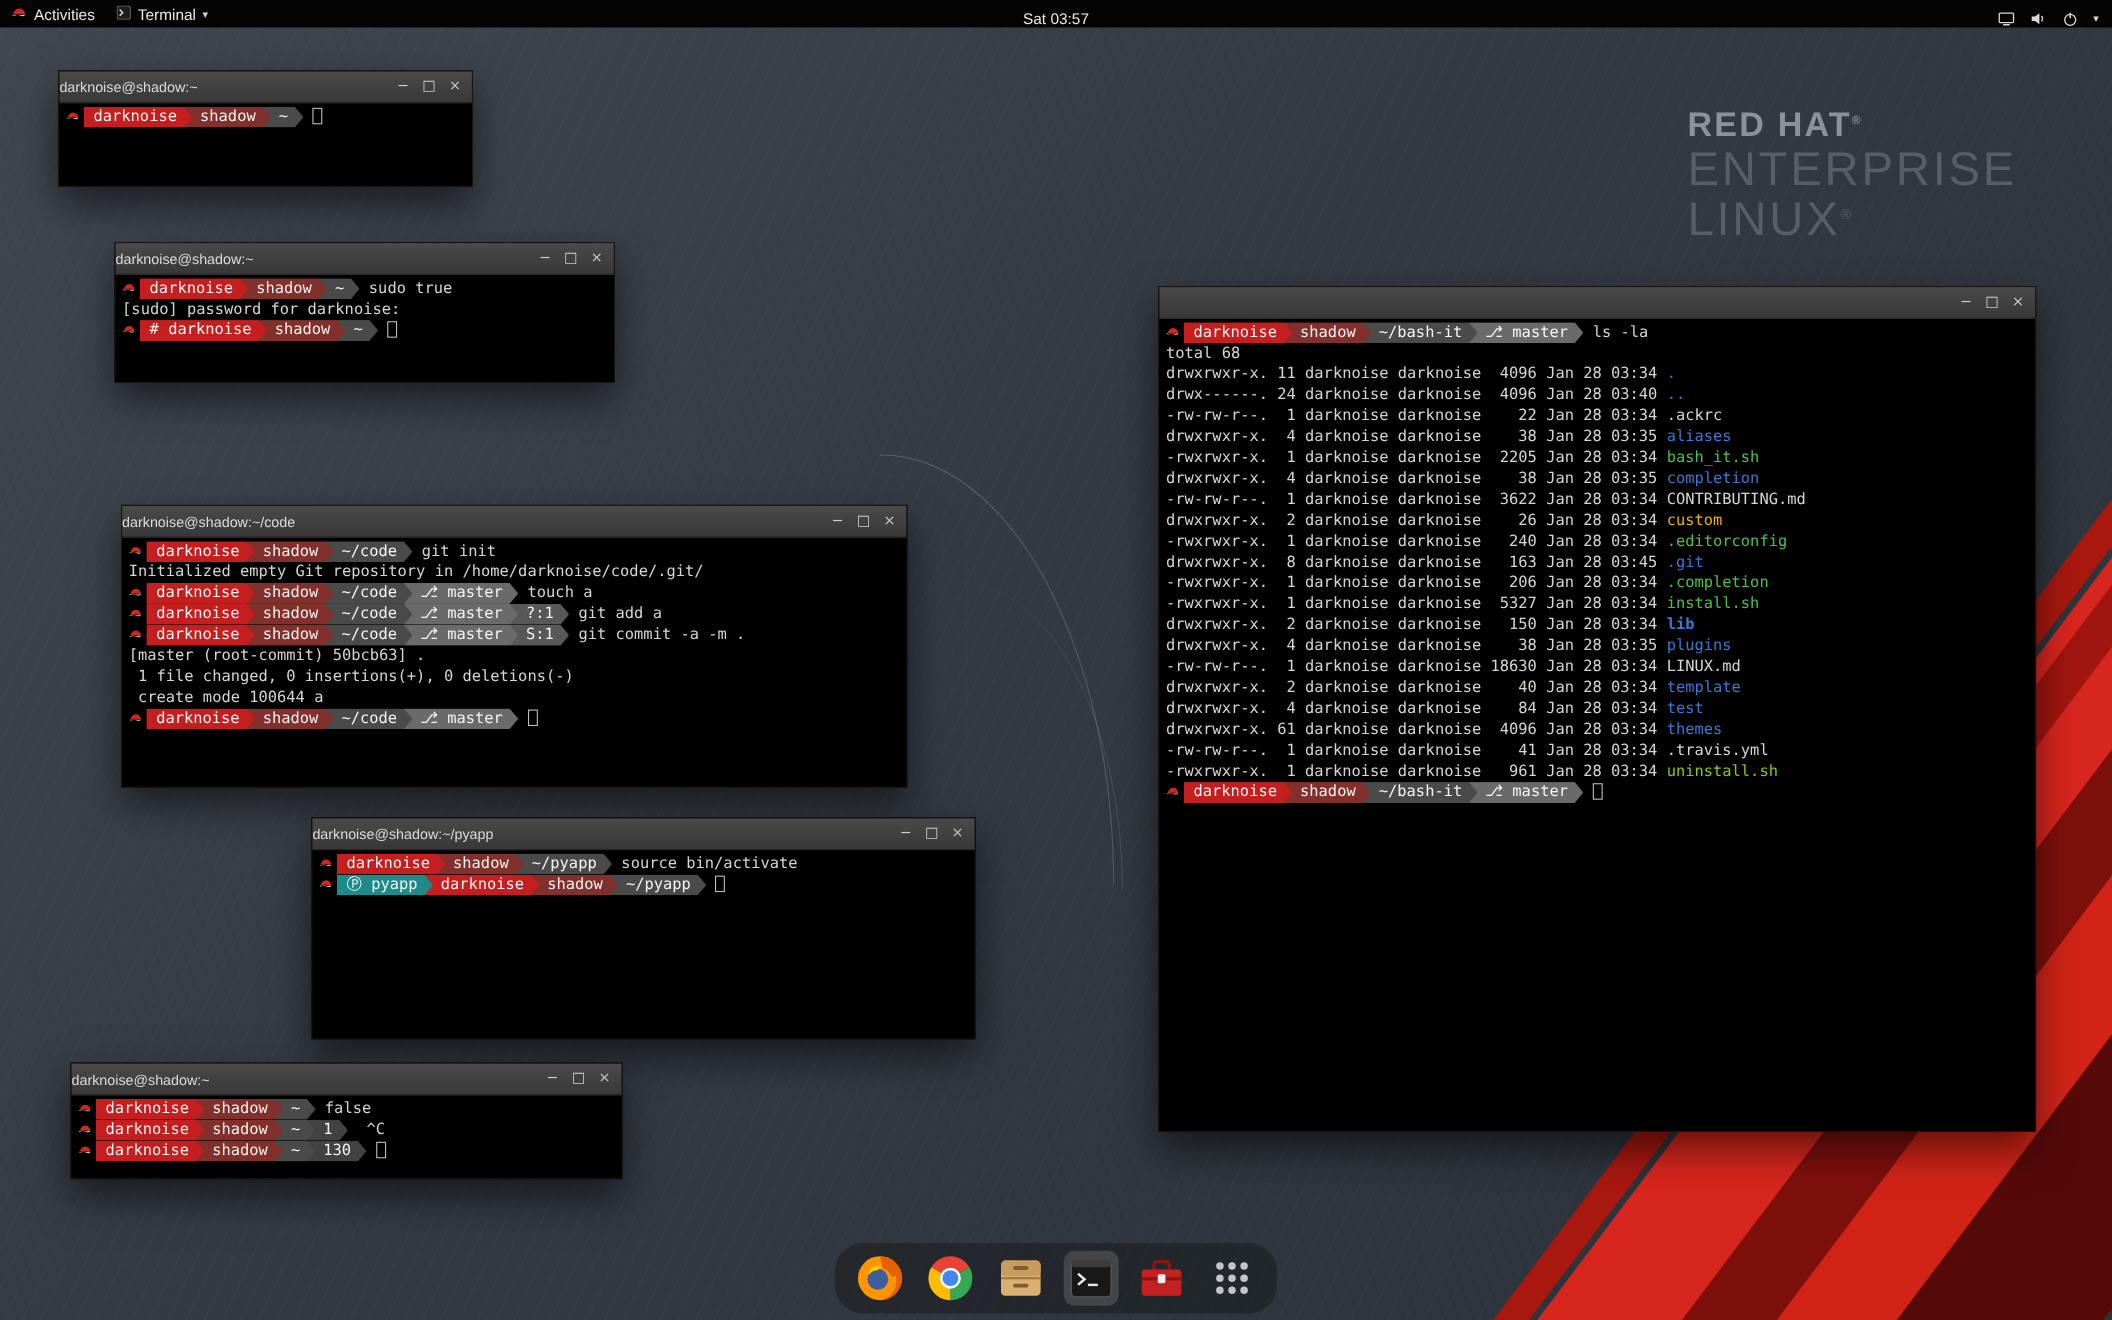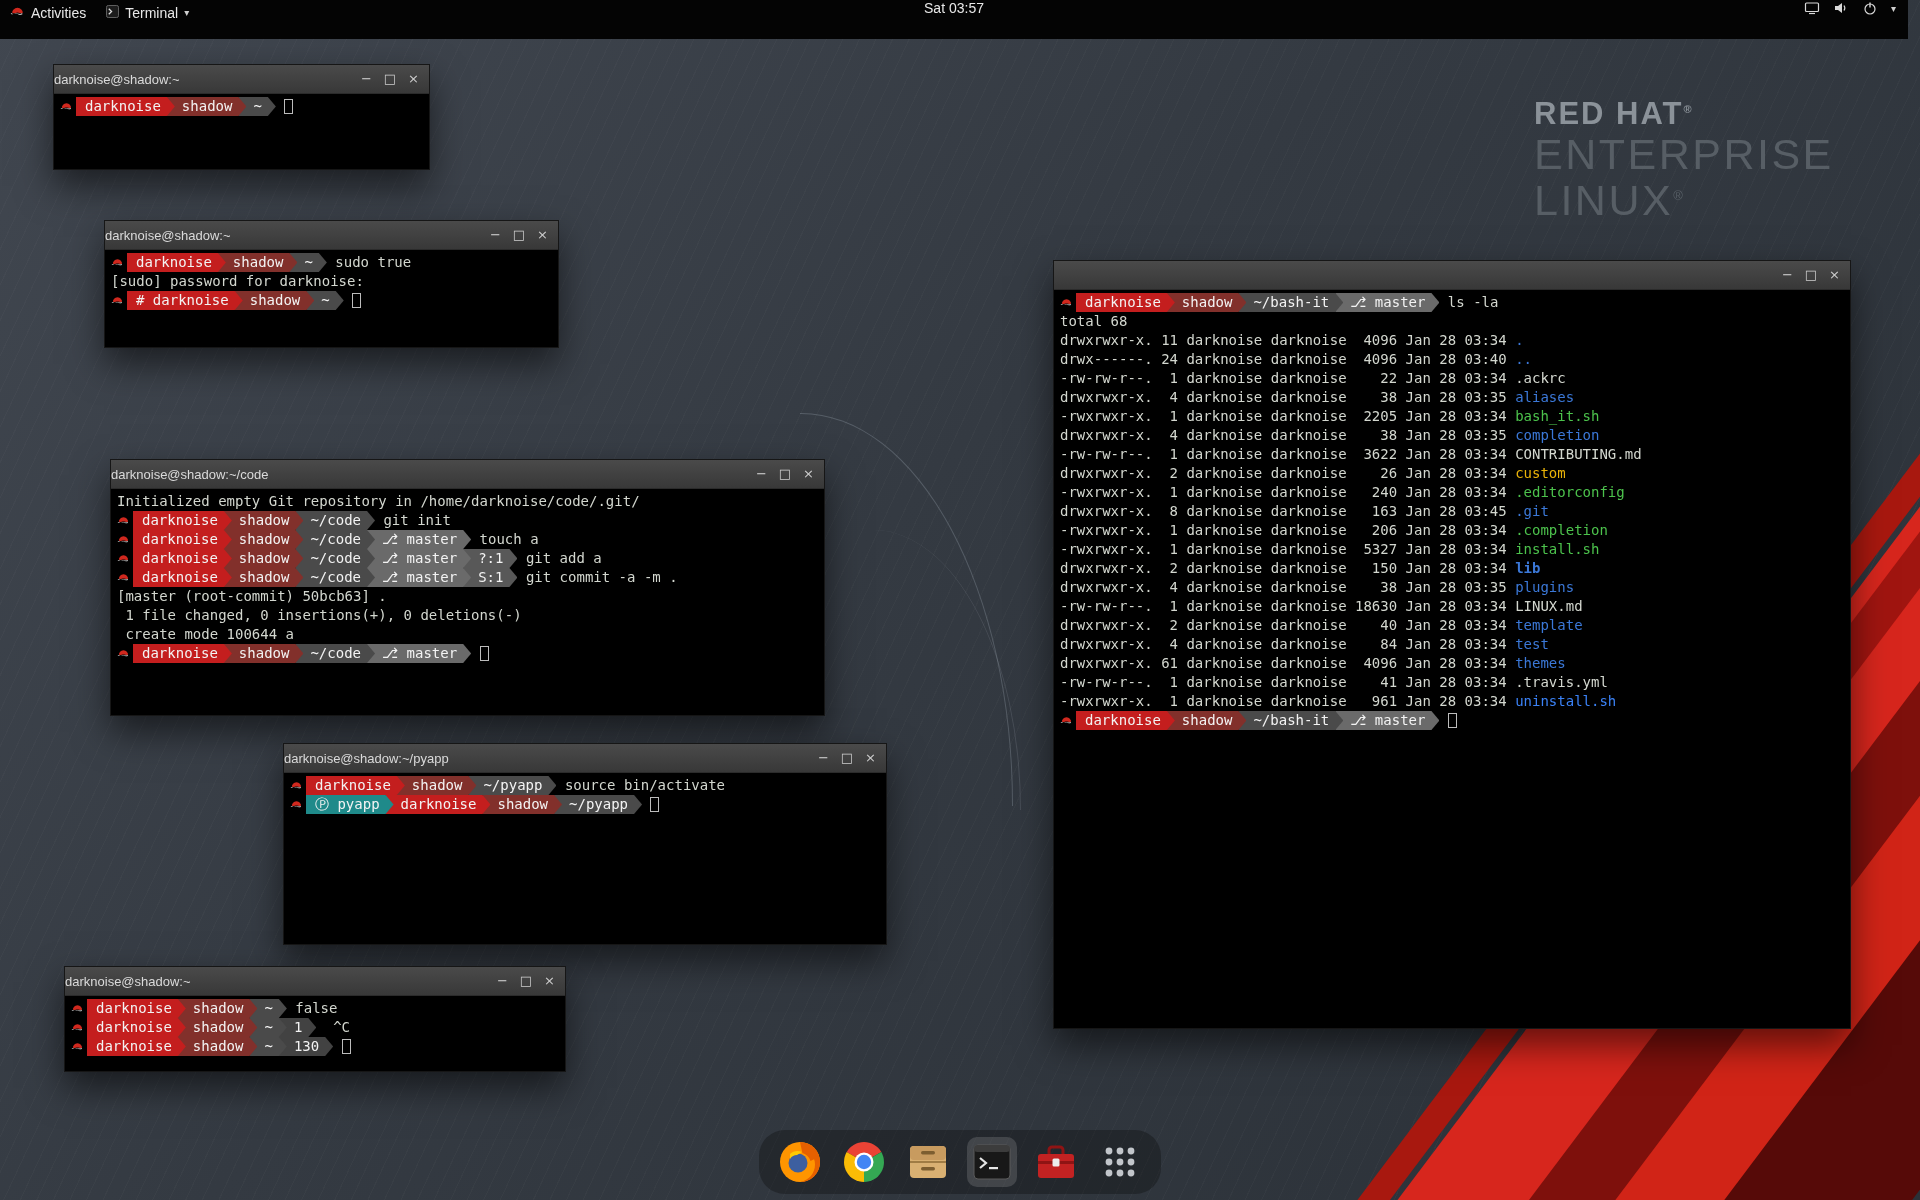--- a/index.html
+++ b/index.html
@@ -22,22 +22,22 @@
   .band.b4{height:124px;left:1102px;top:927px;background:#d12417}
   .band.b5{height:150px;left:1182px;top:974px;background:#560a08}
   .band.b6{height:34px;left:1786px;top:548px;background:#a01510;width:260px}
   
   .rh-logo{position:absolute;left:1534px;top:96px;user-select:none}
   .rh-l1{font-size:31px;font-weight:bold;letter-spacing:2px;color:#8b9299}
   .rh-l1 sup{font-size:11px;color:#8b9299}
   .rh-l2,.rh-l3{font-size:43px;letter-spacing:2.5px;color:#575e65;line-height:1.06}
   .rh-l3 sup{font-size:13px;color:#575e65}
   
-  .topbar{position:absolute;left:0;top:0;right:12px;height:39px;background:#040404;
-    color:#e8e8e8;display:flex;align-items:flex-start;font-size:14px;z-index:60}
+  .topbar{position:absolute;left:0;top:0;right:0;height:25px;background:#040404;
+    color:#e8e8e8;display:flex;align-items:flex-end;font-size:14px;z-index:60}
   .activities{display:flex;align-items:center;gap:6px;padding:0 10px;height:25px}
   .app-menu{display:flex;align-items:center;gap:6px;padding:0 10px;height:25px}
   .tb-clock{position:absolute;left:0;right:0;text-align:center;font-size:14px}
   .tb-right{margin-left:auto;display:flex;align-items:center;gap:13px;padding-right:12px;z-index:1}
   .tb-right svg{display:block}
   .caret{font-size:10px;color:#cfcfcf}
   
   .window{position:absolute;background:#000;border:1px solid #161616;
     box-shadow:0 16px 34px rgba(0,0,0,.55);z-index:10}
   .titlebar{height:28px;background:linear-gradient(#4a4a4a,#383838);
@@ -177,25 +177,25 @@
 <div class="window win3">
   <div class="titlebar">
     <span class="title">darknoise@shadow:~/code</span>
     <span class="win-buttons">
       <span class="win-btn">−</span>
       <span class="win-btn">□</span>
       <span class="win-btn">×</span>
     </span>
   </div>
   <div class="term-body">
+      <div class="term-line"><span class="prompt-icon"><svg width="13" height="13" viewBox="0 0 20 20">
+            <path d="M3 11c0-1.5 2.6-6 7-6s7 4.5 7 6c0 .4-.1.7-.4 1-1.6 1.4-4.1-.6-6.6-.6-2.4 0-4.9 2-6.6.6-.3-.3-.4-.6-.4-1z" fill="#d0281e"></path>
+            <path d="M2 12.4c1.9 1.7 4.6.1 6.9.1 2.4 0 5.1 1.6 7-.1l1 .9c-2.3 2.1-5.4.4-8-.4-2.5-.8-5.7 2.5-8-.4z" fill="#efefef"></path>
+          </svg></span><span class="seg" style="background: rgb(196, 30, 30); z-index: 30;">darknoise</span><span class="seg after-seg" style="background: rgb(130, 48, 43); z-index: 29;">shadow</span><span class="seg after-seg" style="background: rgb(74, 74, 74); z-index: 28;">~/code</span><span> git init</span></div>
       <div class="term-line"><span>Initialized empty Git repository in /home/darknoise/code/.git/</span></div>
-      <div class="term-line"><span class="prompt-icon"><svg width="13" height="13" viewBox="0 0 20 20">
-            <path d="M3 11c0-1.5 2.6-6 7-6s7 4.5 7 6c0 .4-.1.7-.4 1-1.6 1.4-4.1-.6-6.6-.6-2.4 0-4.9 2-6.6.6-.3-.3-.4-.6-.4-1z" fill="#d0281e"></path>
-            <path d="M2 12.4c1.9 1.7 4.6.1 6.9.1 2.4 0 5.1 1.6 7-.1l1 .9c-2.3 2.1-5.4.4-8-.4-2.5-.8-5.7 2.5-8-.4z" fill="#efefef"></path>
-          </svg></span><span class="seg" style="background: rgb(196, 30, 30); z-index: 30;">darknoise</span><span class="seg after-seg" style="background: rgb(130, 48, 43); z-index: 29;">shadow</span><span class="seg after-seg" style="background: rgb(74, 74, 74); z-index: 28;">~/code</span><span> git init</span></div>
       <div class="term-line"><span class="prompt-icon"><svg width="13" height="13" viewBox="0 0 20 20">
             <path d="M3 11c0-1.5 2.6-6 7-6s7 4.5 7 6c0 .4-.1.7-.4 1-1.6 1.4-4.1-.6-6.6-.6-2.4 0-4.9 2-6.6.6-.3-.3-.4-.6-.4-1z" fill="#d0281e"></path>
             <path d="M2 12.4c1.9 1.7 4.6.1 6.9.1 2.4 0 5.1 1.6 7-.1l1 .9c-2.3 2.1-5.4.4-8-.4-2.5-.8-5.7 2.5-8-.4z" fill="#efefef"></path>
           </svg></span><span class="seg" style="background: rgb(196, 30, 30); z-index: 30;">darknoise</span><span class="seg after-seg" style="background: rgb(130, 48, 43); z-index: 29;">shadow</span><span class="seg after-seg" style="background: rgb(74, 74, 74); z-index: 28;">~/code</span><span class="seg after-seg" style="background: rgb(106, 106, 106); z-index: 27;"><span>⎇ </span>master</span><span> touch a</span></div>
       <div class="term-line"><span class="prompt-icon"><svg width="13" height="13" viewBox="0 0 20 20">
             <path d="M3 11c0-1.5 2.6-6 7-6s7 4.5 7 6c0 .4-.1.7-.4 1-1.6 1.4-4.1-.6-6.6-.6-2.4 0-4.9 2-6.6.6-.3-.3-.4-.6-.4-1z" fill="#d0281e"></path>
             <path d="M2 12.4c1.9 1.7 4.6.1 6.9.1 2.4 0 5.1 1.6 7-.1l1 .9c-2.3 2.1-5.4.4-8-.4-2.5-.8-5.7 2.5-8-.4z" fill="#efefef"></path>
           </svg></span><span class="seg" style="background: rgb(196, 30, 30); z-index: 30;">darknoise</span><span class="seg after-seg" style="background: rgb(130, 48, 43); z-index: 29;">shadow</span><span class="seg after-seg" style="background: rgb(74, 74, 74); z-index: 28;">~/code</span><span class="seg after-seg" style="background: rgb(106, 106, 106); z-index: 27;"><span>⎇ </span>master</span><span class="seg after-seg" style="background: rgb(88, 88, 88); z-index: 26;">?:1</span><span> git add a</span></div>
       <div class="term-line"><span class="prompt-icon"><svg width="13" height="13" viewBox="0 0 20 20">
             <path d="M3 11c0-1.5 2.6-6 7-6s7 4.5 7 6c0 .4-.1.7-.4 1-1.6 1.4-4.1-.6-6.6-.6-2.4 0-4.9 2-6.6.6-.3-.3-.4-.6-.4-1z" fill="#d0281e"></path>
@@ -283,21 +283,21 @@
       <div class="term-line"><span>drwxrwxr-x.  8 darknoise darknoise   163 Jan 28 03:45 </span><span style="color: rgb(59, 120, 216);">.git</span></div>
       <div class="term-line"><span>-rwxrwxr-x.  1 darknoise darknoise   206 Jan 28 03:34 </span><span style="color: rgb(76, 194, 76);">.completion</span></div>
       <div class="term-line"><span>-rwxrwxr-x.  1 darknoise darknoise  5327 Jan 28 03:34 </span><span style="color: rgb(76, 194, 76);">install.sh</span></div>
       <div class="term-line"><span>drwxrwxr-x.  2 darknoise darknoise   150 Jan 28 03:34 </span><span style="color: rgb(59, 120, 216); font-weight: bold;">lib</span></div>
       <div class="term-line"><span>drwxrwxr-x.  4 darknoise darknoise    38 Jan 28 03:35 </span><span style="color: rgb(59, 120, 216);">plugins</span></div>
       <div class="term-line"><span>-rw-rw-r--.  1 darknoise darknoise 18630 Jan 28 03:34 </span><span>LINUX.md</span></div>
       <div class="term-line"><span>drwxrwxr-x.  2 darknoise darknoise    40 Jan 28 03:34 </span><span style="color: rgb(59, 120, 216);">template</span></div>
       <div class="term-line"><span>drwxrwxr-x.  4 darknoise darknoise    84 Jan 28 03:34 </span><span style="color: rgb(59, 120, 216);">test</span></div>
       <div class="term-line"><span>drwxrwxr-x. 61 darknoise darknoise  4096 Jan 28 03:34 </span><span style="color: rgb(59, 120, 216);">themes</span></div>
       <div class="term-line"><span>-rw-rw-r--.  1 darknoise darknoise    41 Jan 28 03:34 </span><span>.travis.yml</span></div>
-      <div class="term-line"><span>-rwxrwxr-x.  1 darknoise darknoise   961 Jan 28 03:34 </span><span style="color: #3b82f6;">uninstall.sh</span></div>
+      <div class="term-line"><span>-rwxrwxr-x.  1 darknoise darknoise   961 Jan 28 03:34 </span><span style="color: #84cc16;">uninstall.sh</span></div>
       <div class="term-line"><span class="prompt-icon"><svg width="13" height="13" viewBox="0 0 20 20">
             <path d="M3 11c0-1.5 2.6-6 7-6s7 4.5 7 6c0 .4-.1.7-.4 1-1.6 1.4-4.1-.6-6.6-.6-2.4 0-4.9 2-6.6.6-.3-.3-.4-.6-.4-1z" fill="#d0281e"></path>
             <path d="M2 12.4c1.9 1.7 4.6.1 6.9.1 2.4 0 5.1 1.6 7-.1l1 .9c-2.3 2.1-5.4.4-8-.4-2.5-.8-5.7 2.5-8-.4z" fill="#efefef"></path>
           </svg></span><span class="seg" style="background: rgb(196, 30, 30); z-index: 30;">darknoise</span><span class="seg after-seg" style="background: rgb(130, 48, 43); z-index: 29;">shadow</span><span class="seg after-seg" style="background: rgb(74, 74, 74); z-index: 28;">~/bash-it</span><span class="seg after-seg" style="background: rgb(106, 106, 106); z-index: 27;"><span>⎇ </span>master</span><span> </span><span class="cursor"></span></div>
     </div>
 </div>
 
 <div class="dock">
   <div class="dock-item">
     <svg width="44" height="44" viewBox="0 0 44 44">

